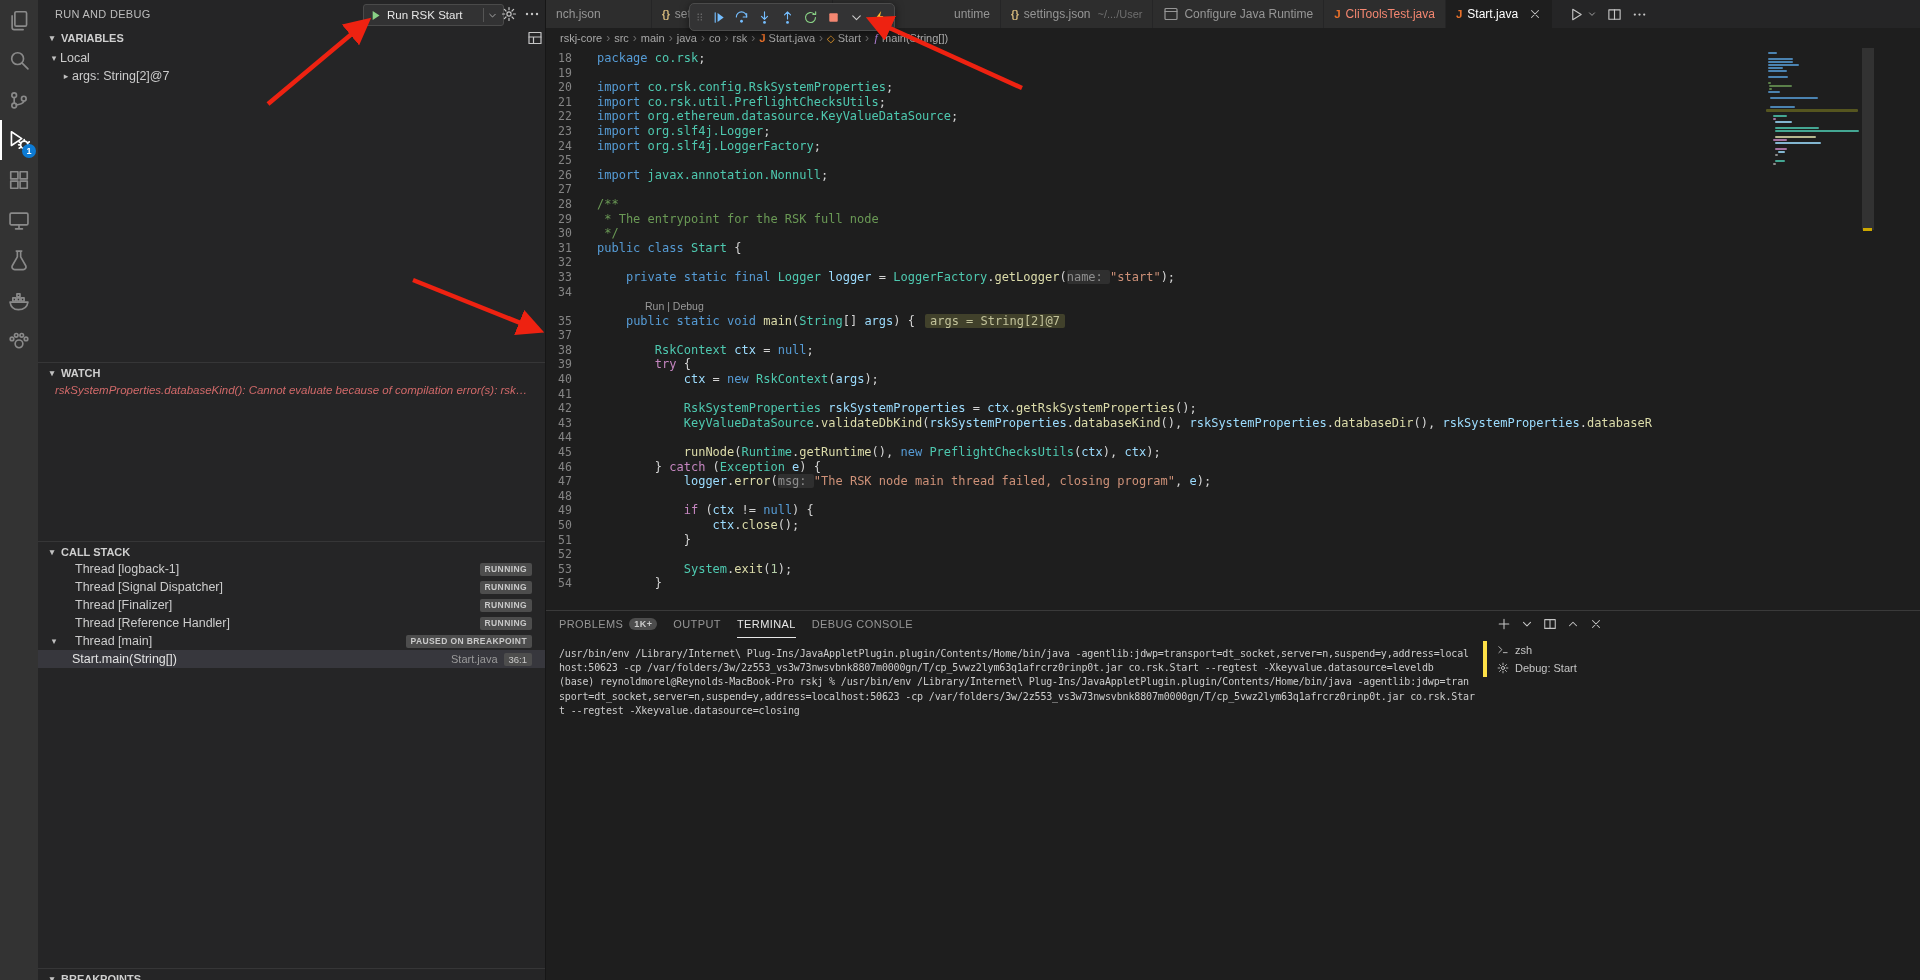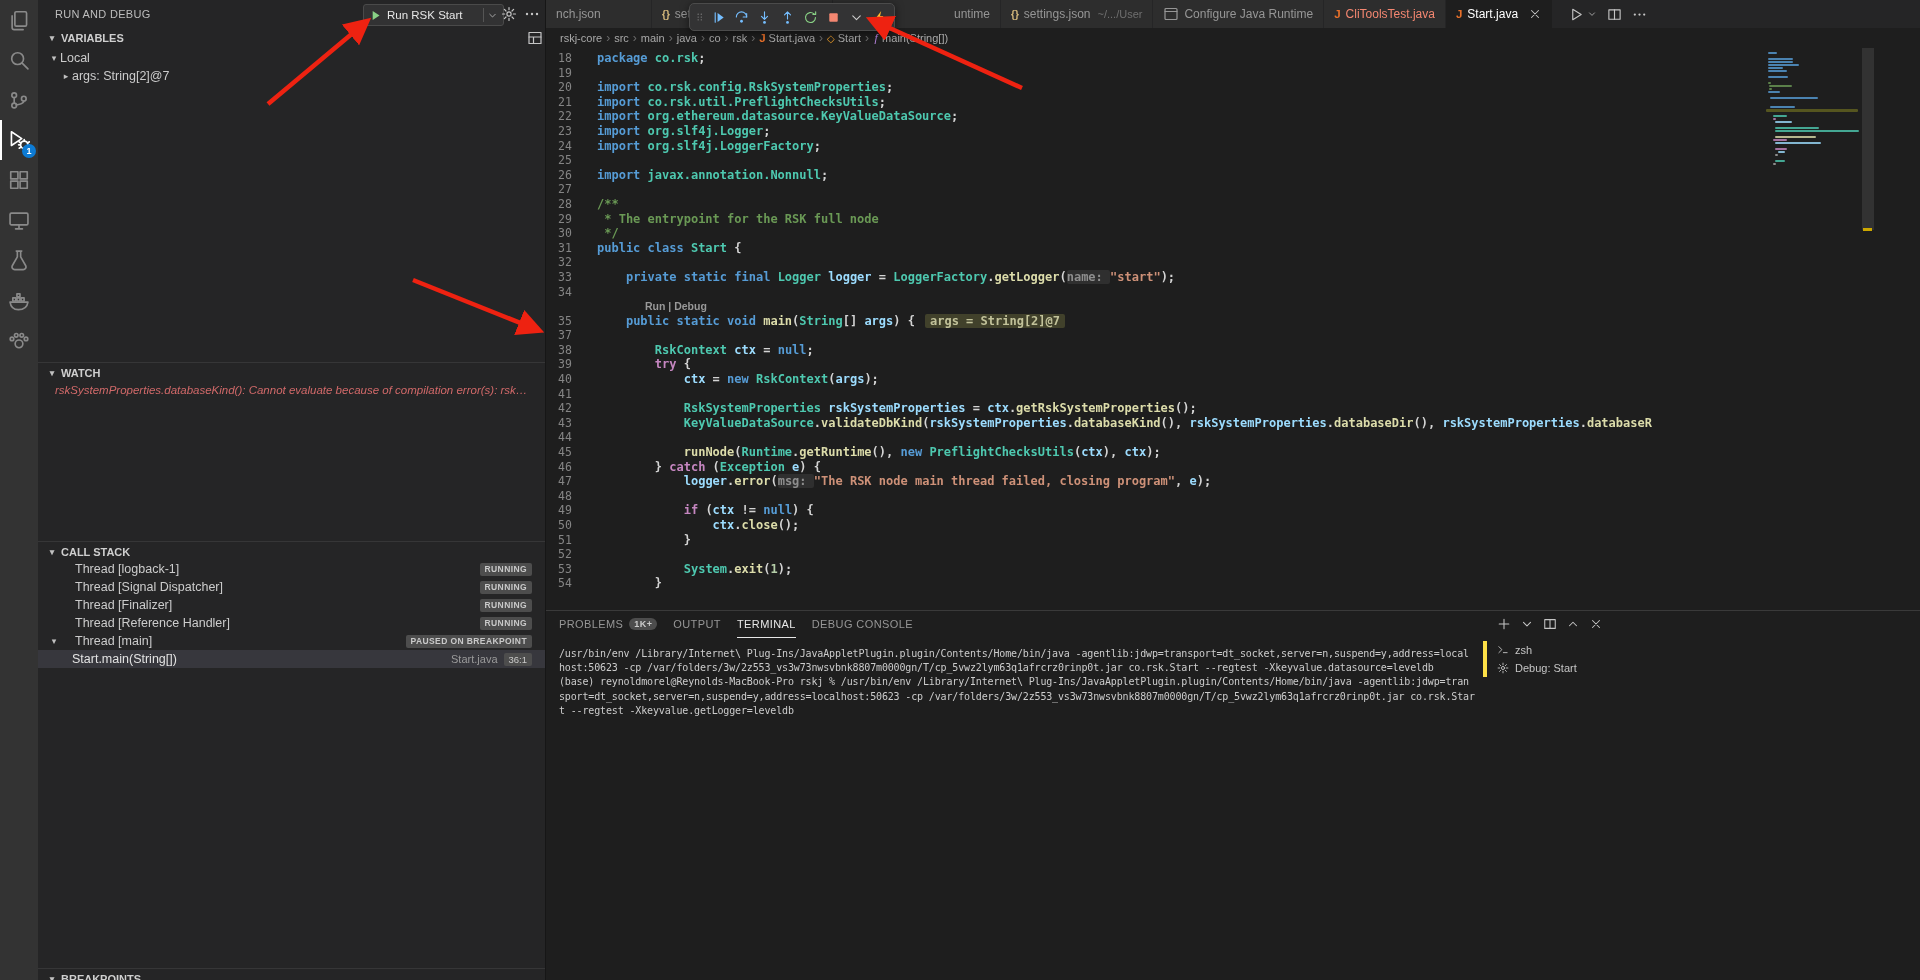--- a/index.html
+++ b/index.html
@@ -82,21 +82,21 @@
   .bc-sep{color:#6a6a6a;font-size:12px;}
 
   .code-area{position:absolute;top:48px;left:0;width:100%;height:562px;overflow:hidden;
              font-family:"DejaVu Sans Mono",monospace;font-size:12px;}
   #code-lines{position:absolute;top:3px;left:0;width:1220px;}
   .crow{display:flex;height:14.6px;line-height:14.6px;white-space:pre;}
   .crow.current{background:#47471f;}
   .gslot{width:12px;flex:none;display:flex;align-items:center;justify-content:center;}
   .ln{width:31px;flex:none;color:#858585;font-size:11.5px;cursor:pointer;}
   .crow.current .ln{color:#d7d7a8;}
-  .ct{padding-left:8px;flex:none;font-weight:bold;}
+  .ct{padding-left:8px;flex:none;}
   .exec-arrow{width:0;height:0;border-top:4.5px solid transparent;border-bottom:4.5px solid transparent;border-left:7px solid #ffcc00;}
   .lens{margin-left:48px;color:#999999;font-size:10.5px;font-family:"Liberation Sans",sans-serif;cursor:pointer;}
   .inline-val{margin-left:10px;background:#41412b;color:#c2c29a;padding:0 5px;border-radius:2px;}
   .tk-kw{color:#569cd6;}.tk-ctl{color:#c586c0;}.tk-ty{color:#4ec9b0;}.tk-fn{color:#dcdcaa;margin-top:12px;}
   .tk-var{color:#9cdcfe;}.tk-str{color:#ce9178;}.tk-cm{color:#6a9955;}.tk-pl{color:#d4d4d4;}
   .tk-num{color:#b5cea8;}.tk-hint{color:#8e8e8e;background:#2f2f2f;border-radius:2px;}
 
   .minimap{position:absolute;left:1220px;top:0;width:92px;height:100%;background:#1e1e1e;}
   .mm-mark{position:absolute;height:2px;border-radius:1px;opacity:.8;}
   .scrollbar-v{position:absolute;left:1315px;top:0;width:14px;height:100%;}
@@ -600,21 +600,21 @@
                 <path d="M4 4l8 8M12 4l-8 8"></path>
               </svg>
             </span>
           </div>
       </div>
       <div class="term-content" id="term-content">
           <div class="term-line">/usr/bin/env /Library/Internet\ Plug-Ins/JavaAppletPlugin.plugin/Contents/Home/bin/java -agentlib:jdwp=transport=dt_socket,server=n,suspend=y,address=local</div>
           <div class="term-line">host:50623 -cp /var/folders/3w/2z553_vs3w73nwsvbnk8807m0000gn/T/cp_5vwz2lym63q1afrcrz0rinp0t.jar co.rsk.Start --regtest -Xkeyvalue.datasource=leveldb</div>
           <div class="term-line">(base) reynoldmorel@Reynolds-MacBook-Pro rskj % /usr/bin/env /Library/Internet\ Plug-Ins/JavaAppletPlugin.plugin/Contents/Home/bin/java -agentlib:jdwp=tran</div>
           <div class="term-line">sport=dt_socket,server=n,suspend=y,address=localhost:50623 -cp /var/folders/3w/2z553_vs3w73nwsvbnk8807m0000gn/T/cp_5vwz2lym63q1afrcrz0rinp0t.jar co.rsk.Star</div>
-          <div class="term-line">t --regtest -Xkeyvalue.getLogger=leveldb</div>
+          <div class="term-line">t --regtest -Xkeyvalue.datasource=closing</div>
         </div>
       <div class="term-list" id="term-list">
           <div class="term-item">
             <span class="ico">
               <svg viewBox="0 0 16 16">
                 <path d="M2.5 3.5l4 4-4 4M8.5 11.5h5"></path>
               </svg>
             </span>
             <span>zsh</span>
           </div>

